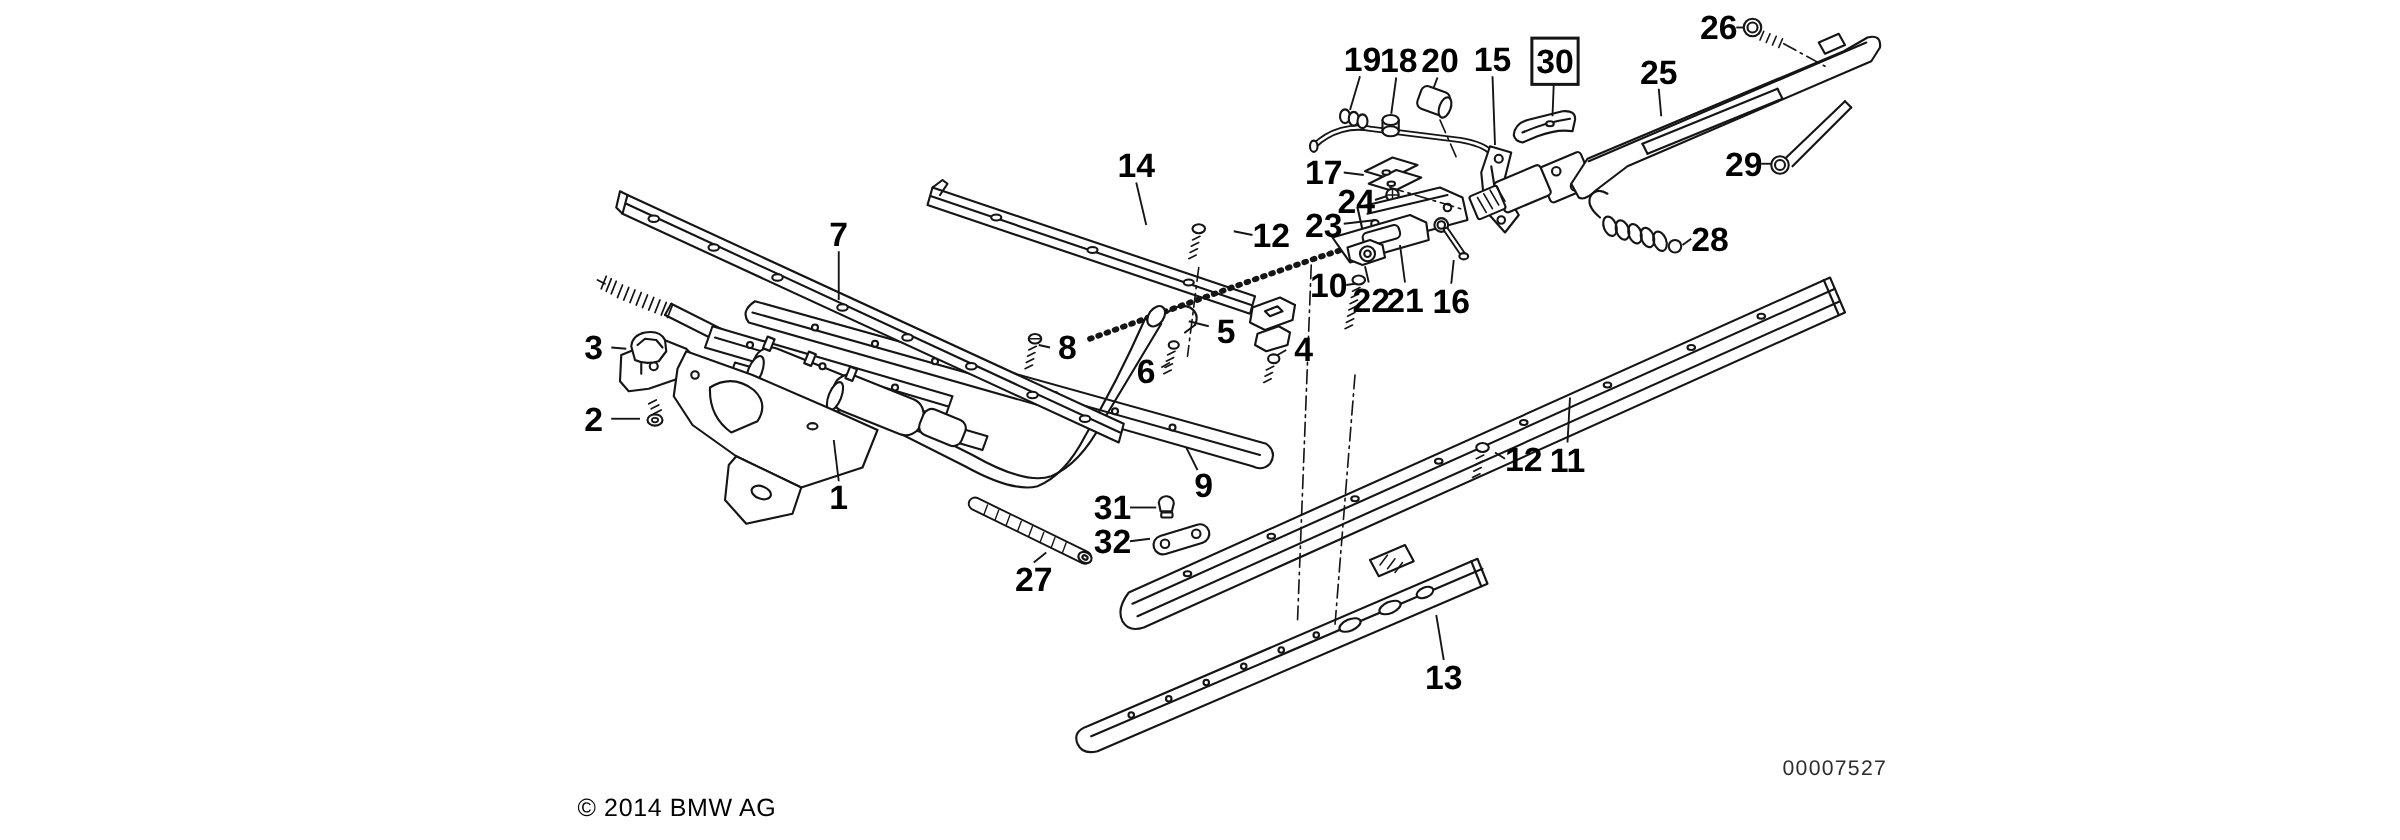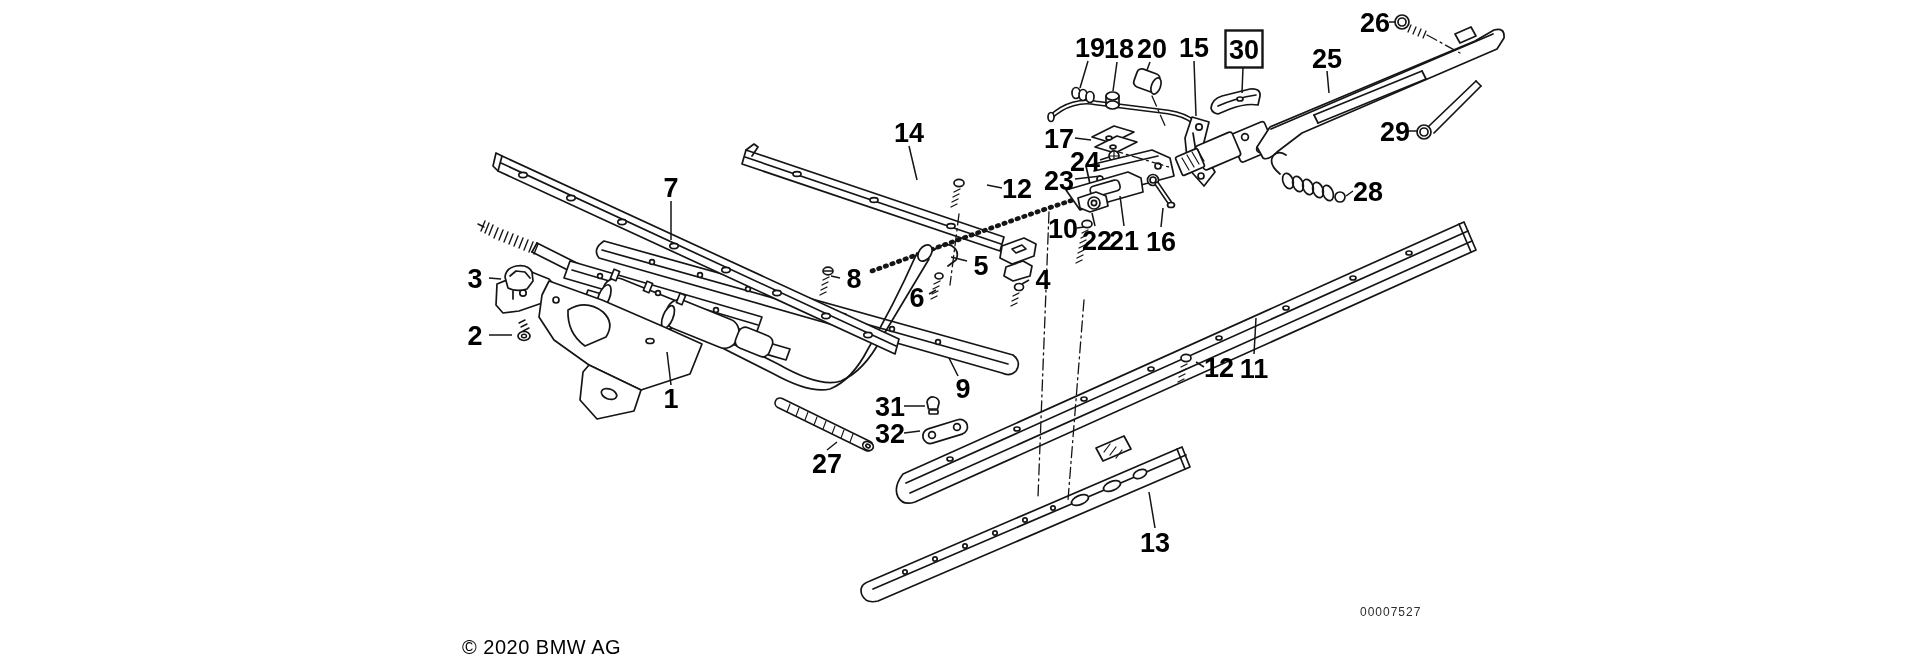--- a/index.html
+++ b/index.html
@@ -1,21 +1,21 @@
 <!DOCTYPE html>
 <html><head>
 <meta charset="utf-8">
 <style>
   html,body{margin:0;padding:0;background:#fff;}
   .stage{position:relative;width:1920px;height:672px;background:#fff;overflow:hidden;
          font-family:"Liberation Sans", sans-serif;}
   svg{position:absolute;left:0;top:0;}
   .plabel{font:bold 27px "Liberation Sans", sans-serif; fill:#000;}
   .footer-copy{position:absolute;left:462px;top:636px;font-size:20px;color:#000;letter-spacing:0.5px;}
-  .footer-code{position:absolute;left:1360px;top:605px;font-size:12px;color:#2b2b2b;letter-spacing:1px;}
+  .footer-code{position:absolute;left:1426px;top:605px;font-size:17px;color:#2b2b2b;letter-spacing:1px;}
 </style>
 </head>
 <body>
 
 <div class="stage">
 <svg width="1920" height="672" viewBox="0 0 1920 672">
   <g stroke="#151515" fill="none" stroke-width="1.7" stroke-linejoin="round" stroke-linecap="round">
 
     <g>
       <path d="M 604,241 L 1013,355 Q 1022,362 1016,371 Q 1010,377 1002,373 L 599,258 Q 592,249 604,241 Z" fill="#fff"></path>
@@ -391,15 +391,15 @@
         <line x1="1243" y1="67" x2="1242" y2="93" stroke="#151515" stroke-width="1.5"></line>
         <rect x="1225.5" y="30.5" width="37" height="37" fill="#fff" stroke="#151515" stroke-width="2.4"></rect>
         <text x="1244" y="58.5" text-anchor="middle" class="plabel">30</text>
         <line x1="904" y1="406" x2="925" y2="406" stroke="#151515" stroke-width="1.5"></line>
         <text x="890" y="415.5" text-anchor="middle" class="plabel">31</text>
         <line x1="904" y1="433" x2="920" y2="431" stroke="#151515" stroke-width="1.5"></line>
         <text x="890" y="442.5" text-anchor="middle" class="plabel">32</text>
       </g>
 </svg>
 
-<div class="footer-copy">© 2020 BMW AG</div>
+<div class="footer-copy">© 2014 BMW AG</div>
 <div class="footer-code">00007527</div>
 </div>
 
 </body></html>

